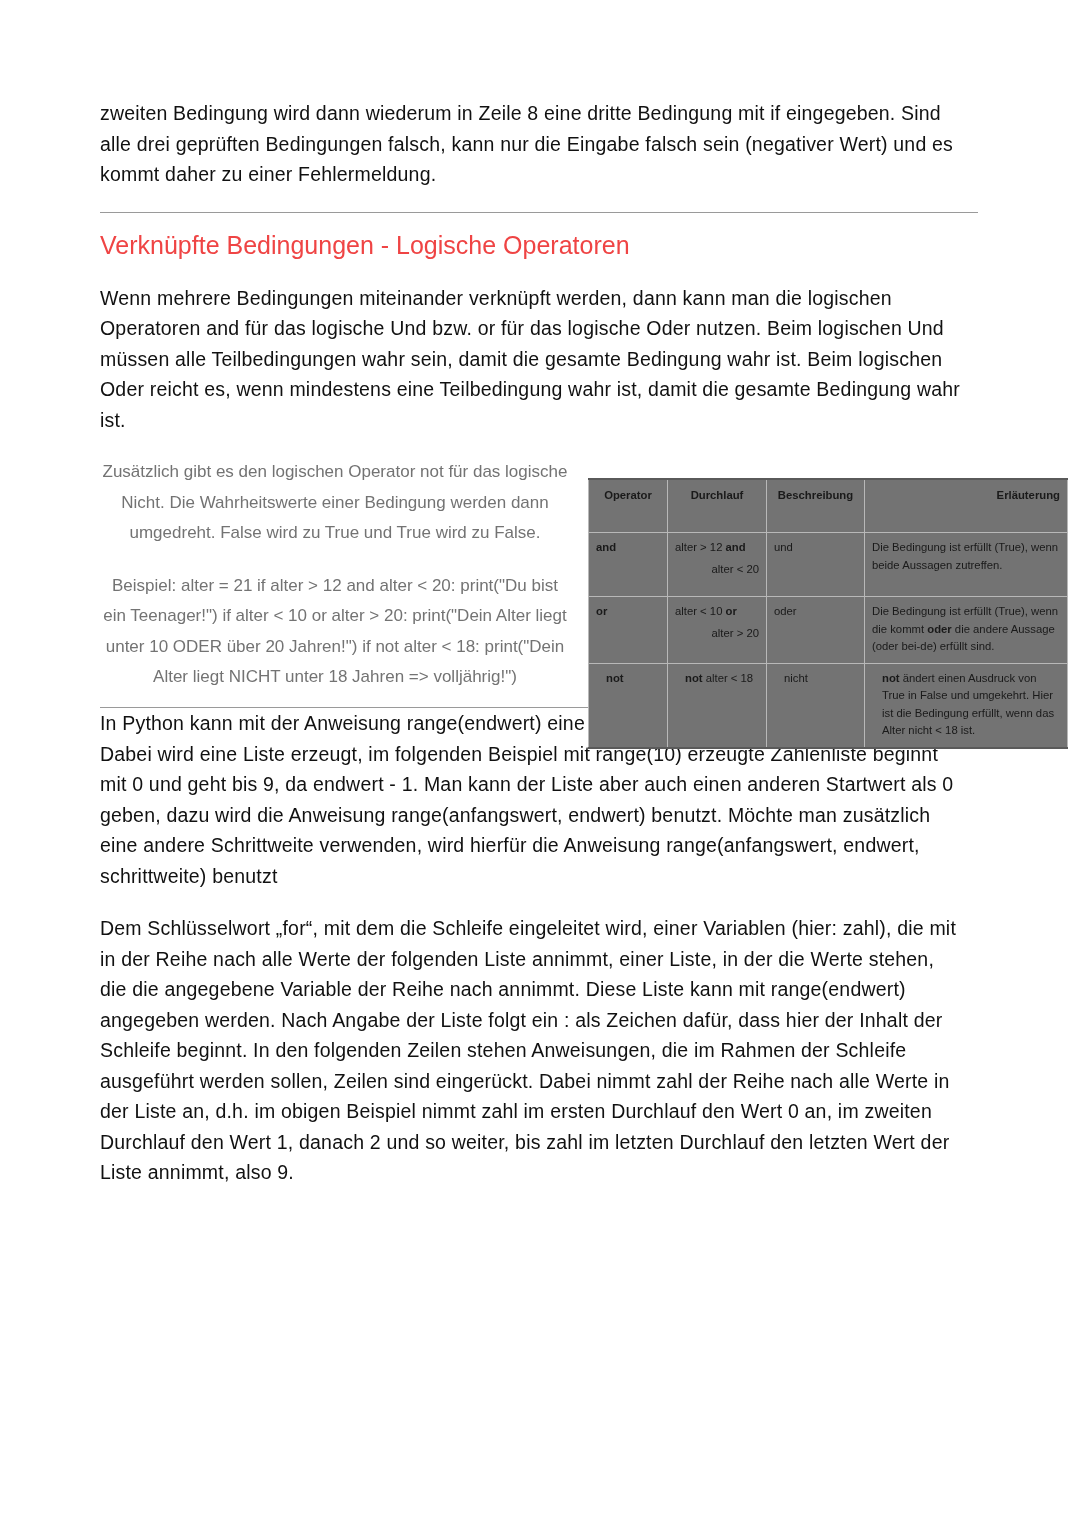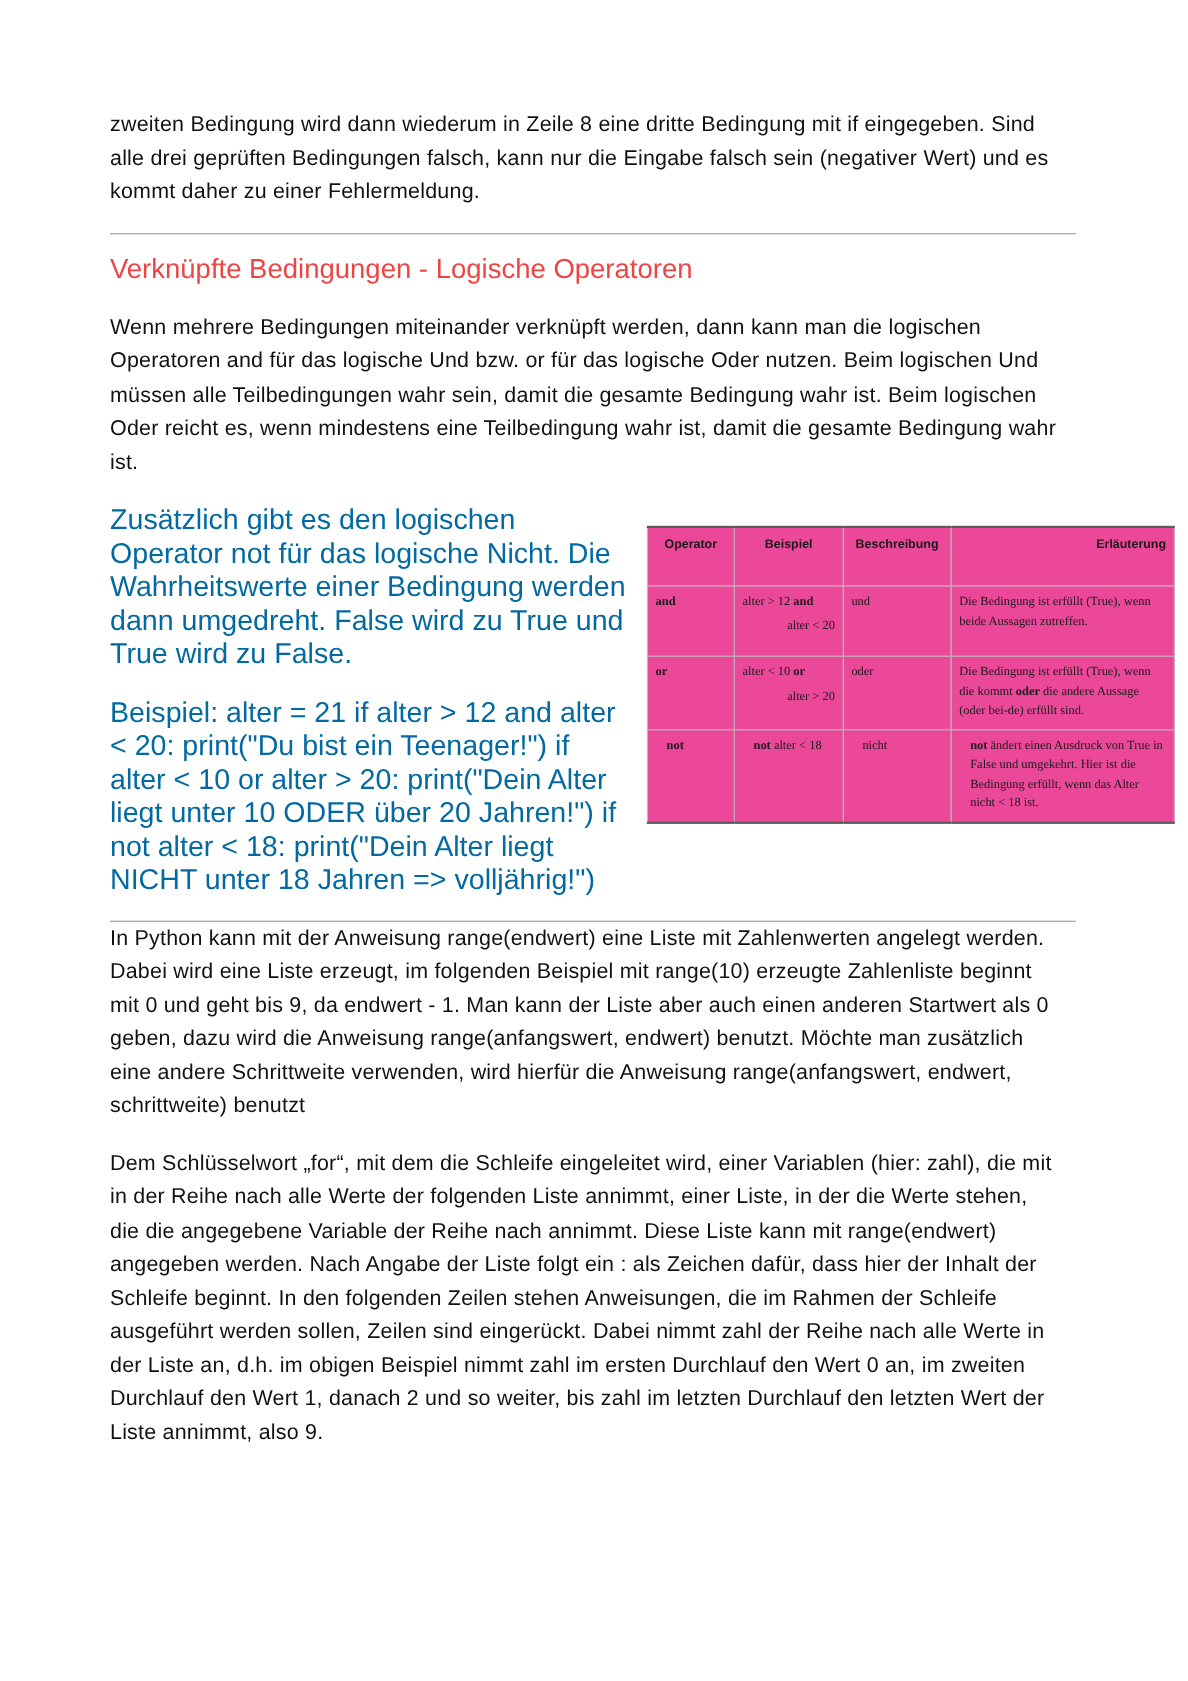--- a/index.html
+++ b/index.html
@@ -54,23 +54,24 @@
   .split {
     position: relative;
     display: block;
     min-height: 250px;
   }
   .split-left {
     width: 470px;
   }
   .split-left p {
     margin: 0 0 22px 0;
-    font-size: 26px;
+    font-size: 17px;
     line-height: 30.5px;
-    color: #0369a1;
+    color: #737373;
+    text-align: center;
   }
   .split-right {
     position: absolute;
     left: 488px;
     top: 21px;
     width: 390px;
   }
   table.op-table {
     border-collapse: collapse;
     width: 479px;
@@ -79,39 +80,38 @@
   }
   table.op-table th,
   table.op-table td {
     border: 1px solid #b8b8b8;
     vertical-align: top;
     padding: 6px 7px 7px 7px;
     font-size: 11.3px;
     line-height: 17.5px;
     color: #1a1a1a;
     font-weight: 400;
-    background: #ec4899;
+    background: #737373;
   }
   table.op-table thead th {
     border-top: 2px solid #5a5a5a;
     border-bottom: 1px solid #b8b8b8;
     font-weight: bold;
     text-align: center;
     height: 38px;
     padding-top: 7px;
   }
   table.op-table thead th.col-erl {
     text-align: right;
   }
   table.op-table tbody td {
     text-align: left;
   }
   table.op-table tbody tr td {
     height: 50px;
-    font-family: Liberation Serif, serif;
   }
   table.op-table tbody tr:last-child td {
     height: 64px;
     border-bottom: 2px solid #5a5a5a;
     padding-left: 17px;
   }
   table.op-table td.cell-op,
   table.op-table td.cell-ex {
     white-space: normal;
   }
@@ -147,21 +147,21 @@
         <table class="op-table">
           <colgroup>
             <col class="col-1">
               <col class="col-2">
               <col class="col-3">
               <col class="col-4">
           </colgroup>
           <thead>
             <tr>
               <th>Operator</th>
-              <th>Beispiel</th>
+              <th>Durchlauf</th>
               <th>Beschreibung</th>
               <th class="col-erl">Erläuterung</th>
             </tr>
           </thead>
           <tbody>
 
             <tr>
               <td class="cell-op">
                 <b>and</b>
               </td>

